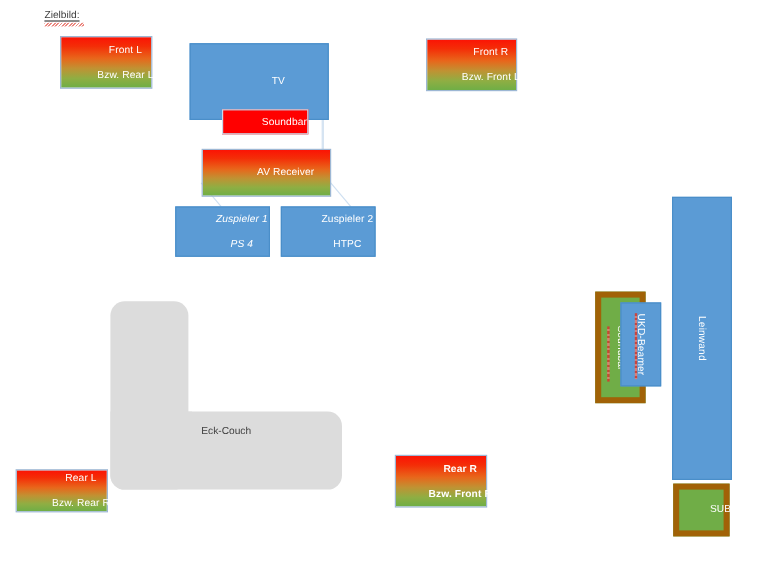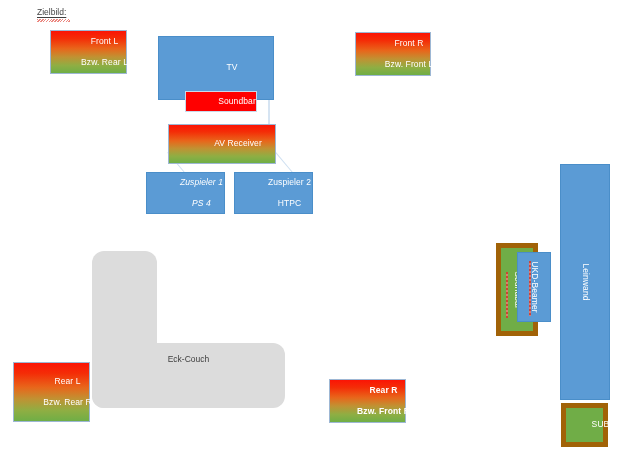--- a/index.html
+++ b/index.html
@@ -199,21 +199,21 @@
   <div class="box grad" style="left:50px; top:30px; width:77px; height:44px;">
     <span class="lbl">Front L</span>
     <span class="lbl">Bzw. Rear L</span>
   </div>
 
   <div class="box grad" style="left:355px; top:32px; width:76px; height:44px;">
     <span class="lbl">Front R</span>
     <span class="lbl">Bzw. Front L</span>
   </div>
 
-  <div class="box grad" style="left:13px; top:362px; width:77px; height:60px;">
+  <div class="box grad" style="left:13px; top:391px; width:77px; height:36px;">
     <span class="lbl">Rear L</span>
     <span class="lbl">Bzw. Rear R</span>
   </div>
 
   <div class="box grad" style="left:329px; top:379px; width:77px; height:44px;font-weight:bold;">
     <span class="lbl">Rear R</span>
     <span class="lbl">Bzw. Front R</span>
   </div>
 
   <div id="eck-couch">

